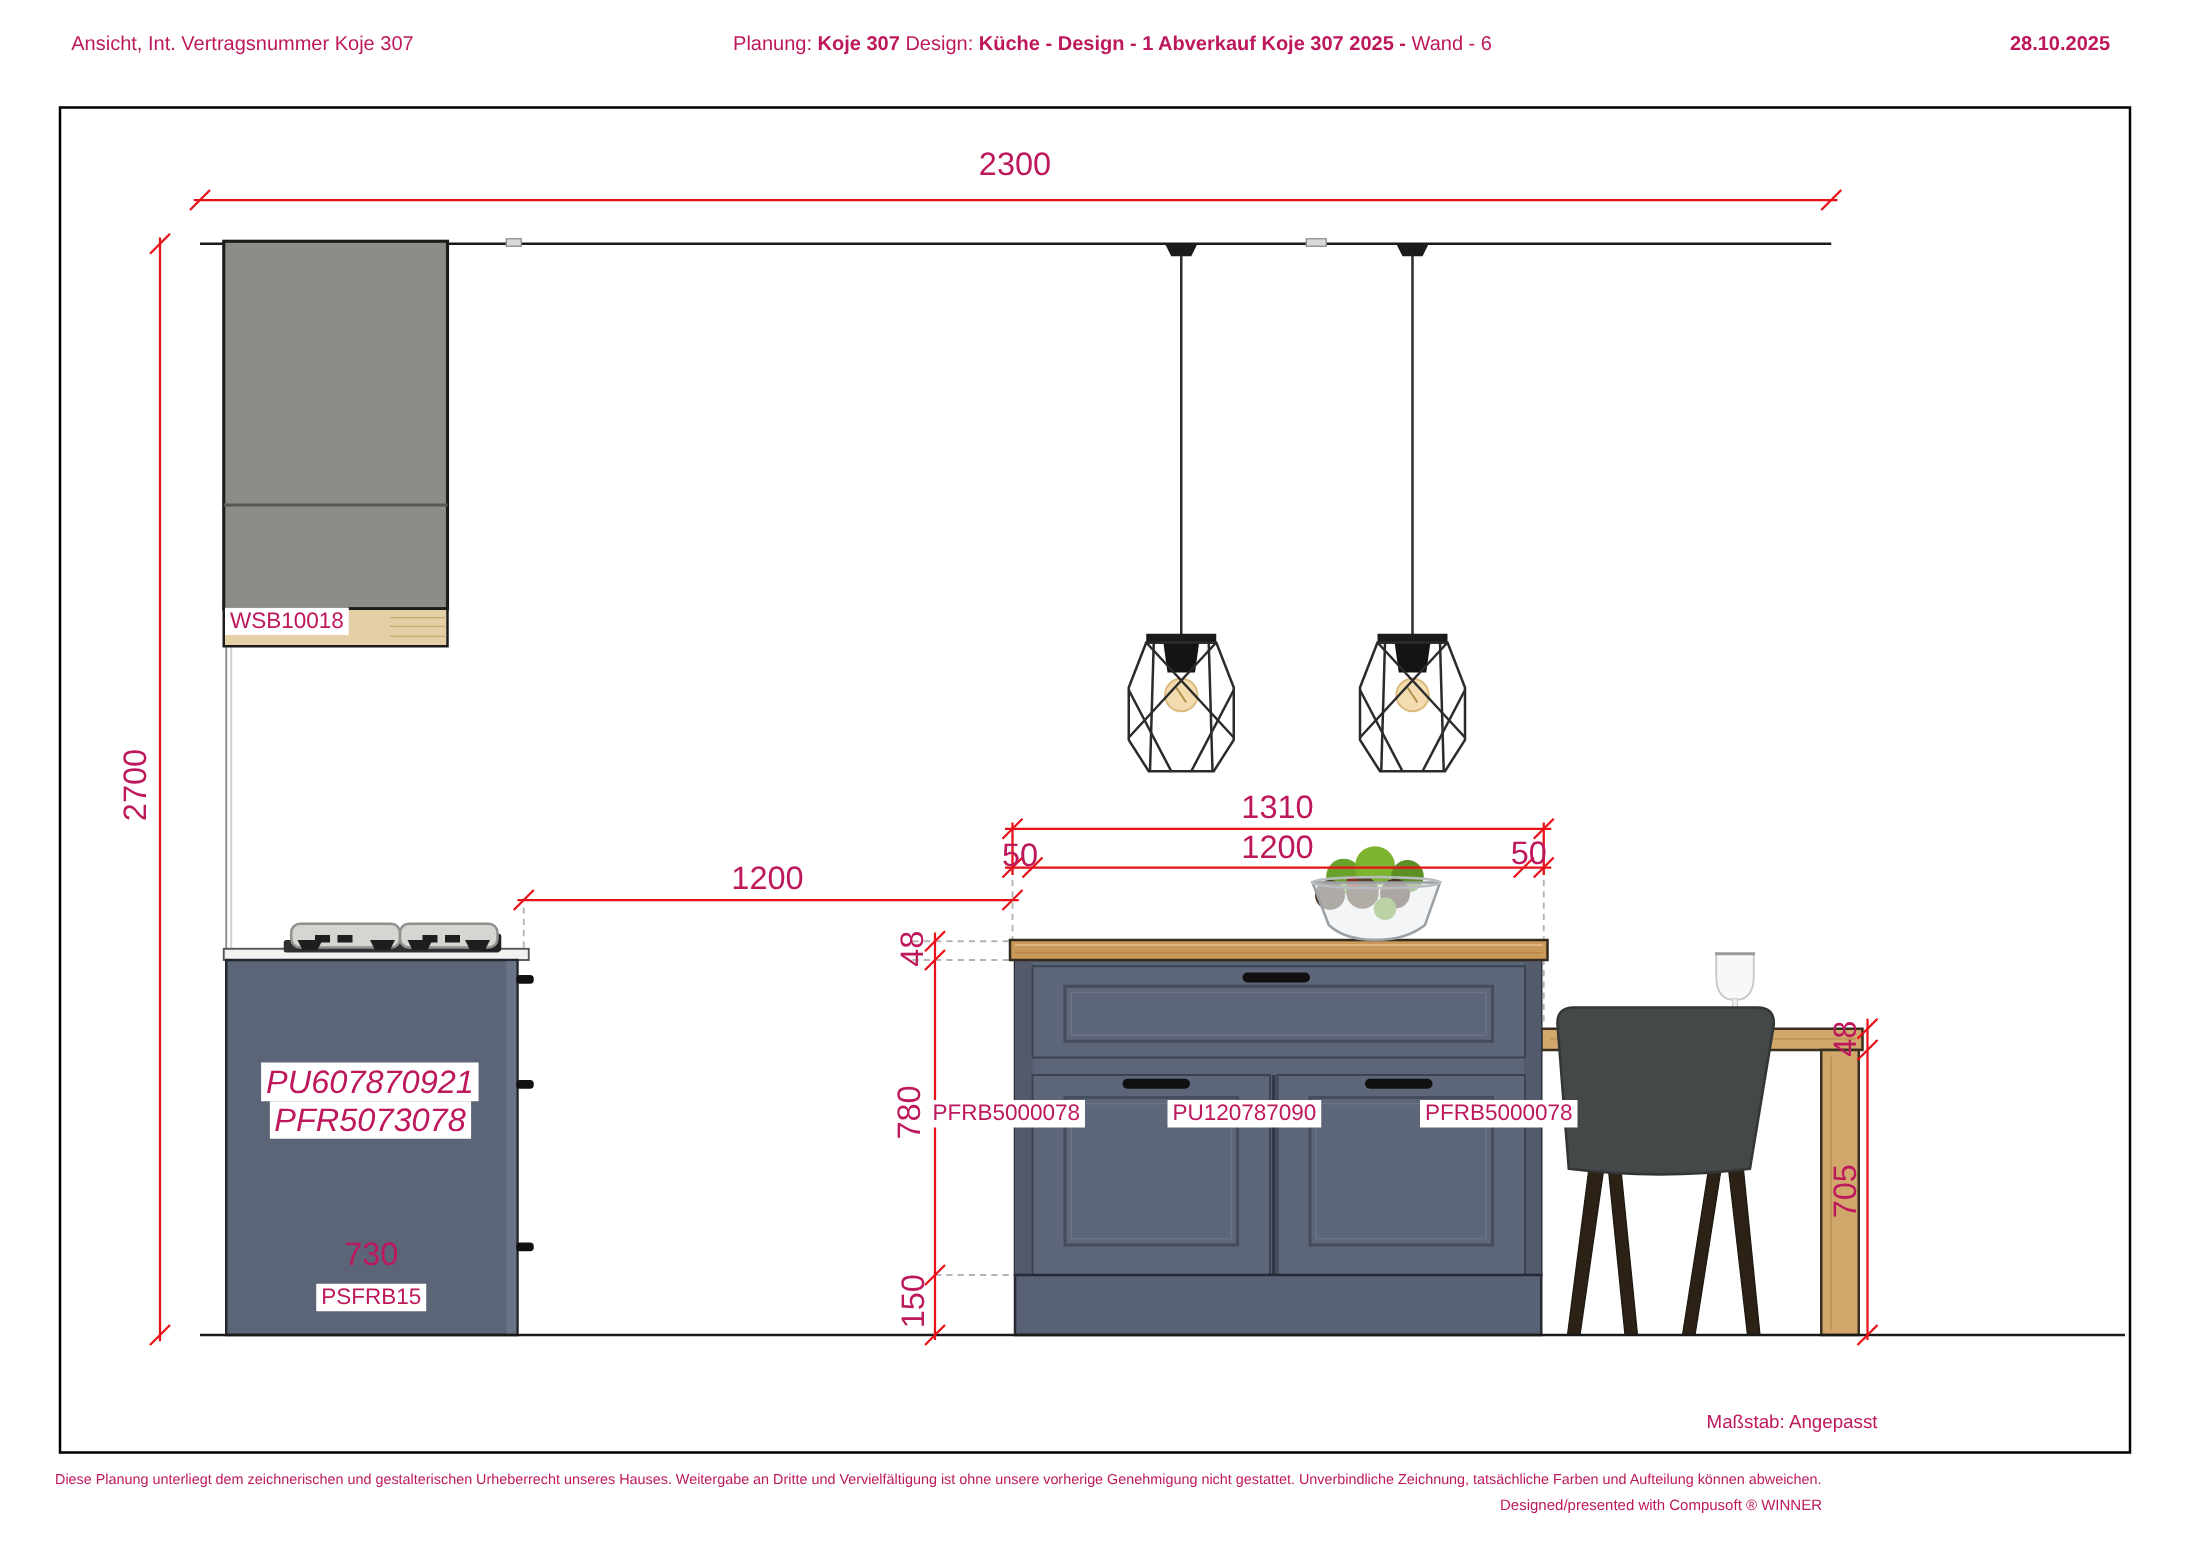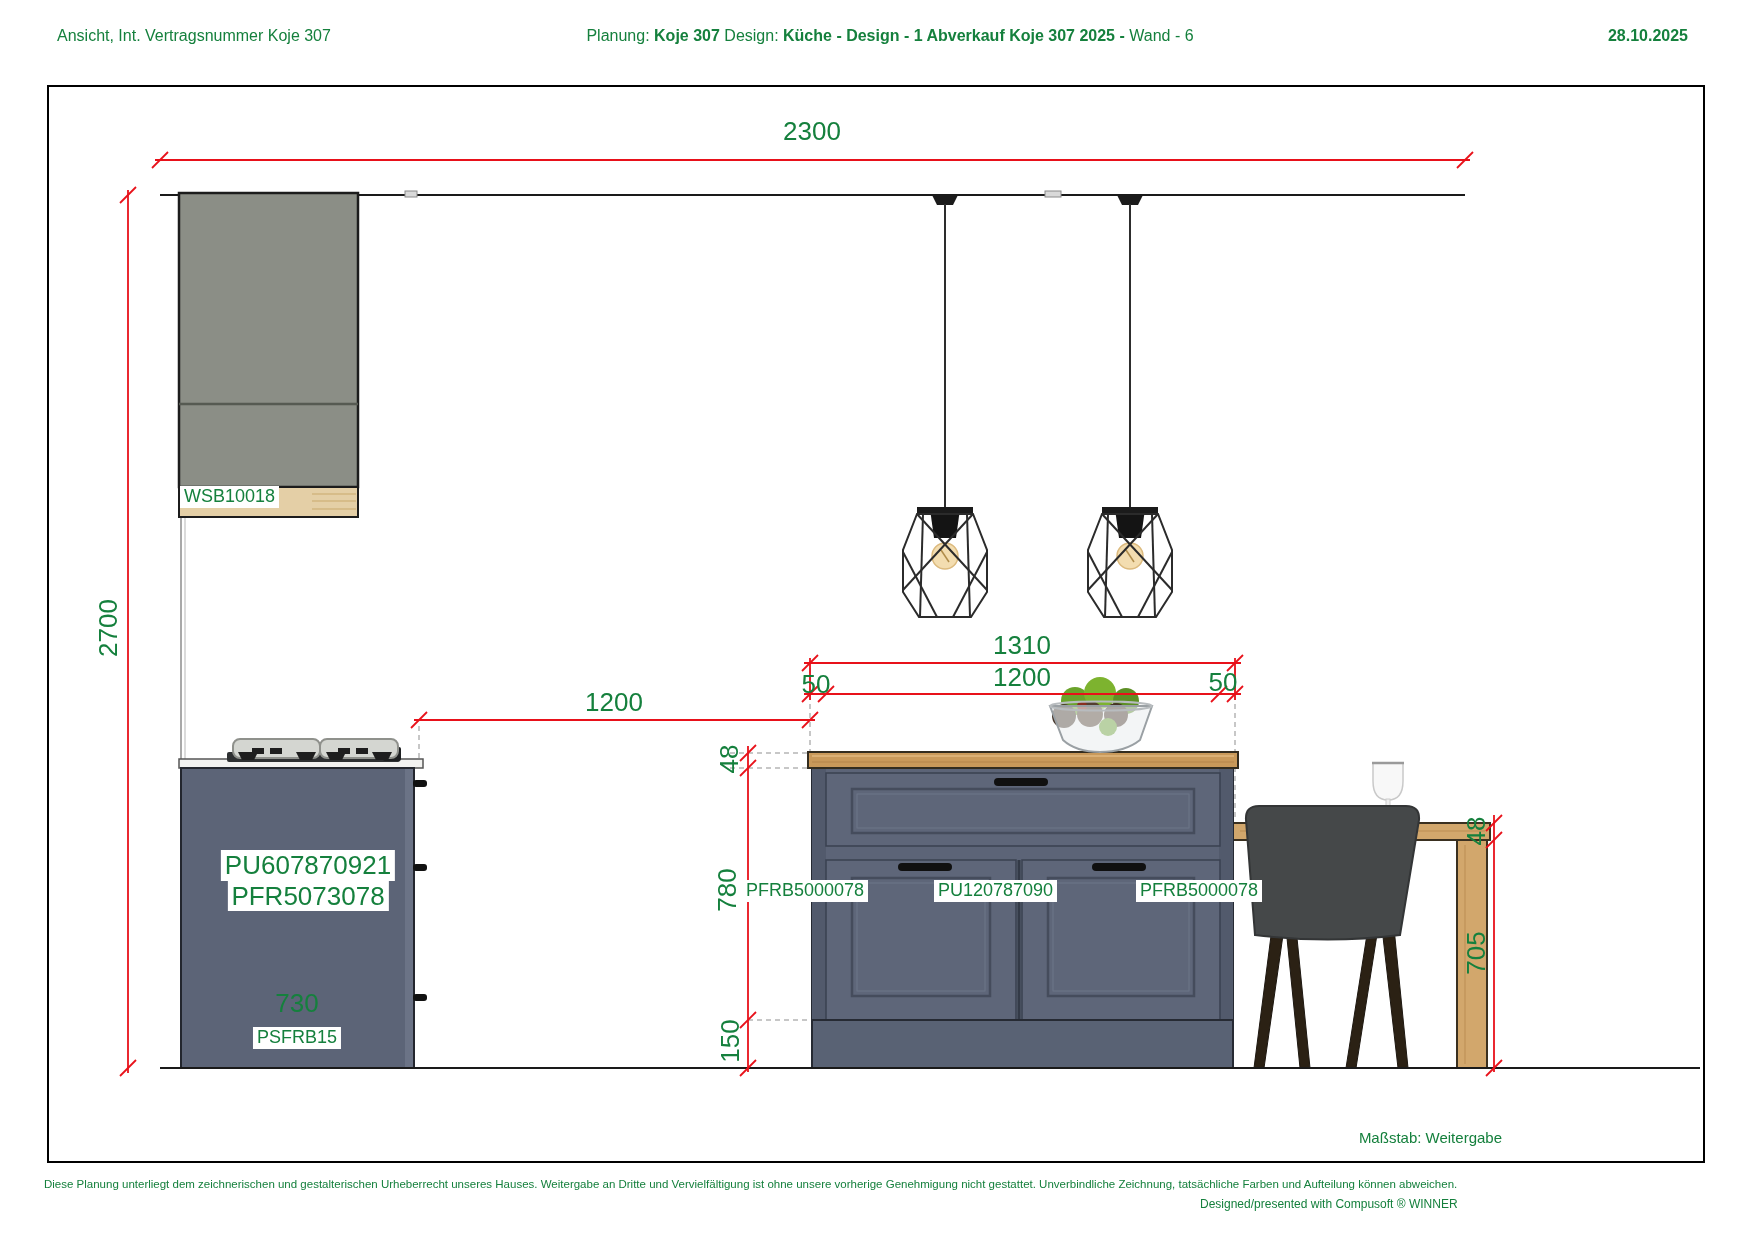--- a/index.html
+++ b/index.html
@@ -1,17 +1,17 @@
 <!DOCTYPE html>
 <html><head>
 <meta charset="utf-8">
 <style>
   html,body{margin:0;padding:0;background:#fff;}
   .page{position:relative;width:1754px;height:1240px;background:#fff;
-        font-family:"Liberation Sans",sans-serif;color:#15803d;overflow:hidden;}
+        font-family:"Liberation Sans",sans-serif;color:#be185d;overflow:hidden;}
   .abs{position:absolute;}
   .hdr{font-size:16px;white-space:nowrap;}
   .hdr b{font-weight:bold;}
   .frame{position:absolute;left:47px;top:85px;width:1658px;height:1078px;
          border:2px solid #000;box-sizing:border-box;}
   svg{position:absolute;left:0;top:0;}
   .dim{position:absolute;font-size:26px;line-height:1;white-space:nowrap;
        transform:translate(-50%,-50%);}
   .dim.rot{transform:translate(-50%,-50%) rotate(-90deg);}
   .plabel{position:absolute;font-size:18px;line-height:1.1;white-space:nowrap;
@@ -246,27 +246,27 @@
   <div class="dim" style="left:816px;top:684px;">50</div>
   <div class="dim" style="left:1223px;top:682px;">50</div>
   <div class="dim rot" style="left:729px;top:759px;">48</div>
   <div class="dim rot" style="left:727px;top:890px;">780</div>
   <div class="dim rot" style="left:730px;top:1041px;">150</div>
   <div class="dim rot" style="left:1476px;top:831px;">48</div>
   <div class="dim rot" style="left:1476px;top:953px;">705</div>
   <div class="dim" style="left:297px;top:1003px;">730</div>
 
   <div class="plabel" style="left:180px;top:486px;">WSB10018</div>
-  <div class="plabel2" style="left:308px;top:850px;">
+  <div class="plabel2" style="left:296px;top:850px;font-style:italic;">
     <span>PU607870921</span><br>
     <span>PFR5073078</span>
   </div>
   <div class="plabel" style="left:297px;top:1027px;transform:translateX(-50%);">PSFRB15</div>
   <div class="plabel" style="left:742px;top:880px;">PFRB5000078</div>
   <div class="plabel" style="left:934px;top:880px;">PU120787090</div>
   <div class="plabel" style="left:1136px;top:880px;">PFRB5000078</div>
 
-  <div class="scale">Maßstab: Weitergabe</div>
+  <div class="scale">Maßstab: Angepasst</div>
 
   <div class="foot" style="left:44px;top:1178px;">Diese Planung unterliegt dem zeichnerischen und gestalterischen Urheberrecht unseres Hauses. Weitergabe an Dritte und Vervielfältigung ist ohne unsere vorherige Genehmigung nicht gestattet. Unverbindliche Zeichnung, tatsächliche Farben und Aufteilung können abweichen.</div>
   <div class="credit">Designed/presented with Compusoft ® WINNER</div>
 
 </div>
 
 </body></html>

